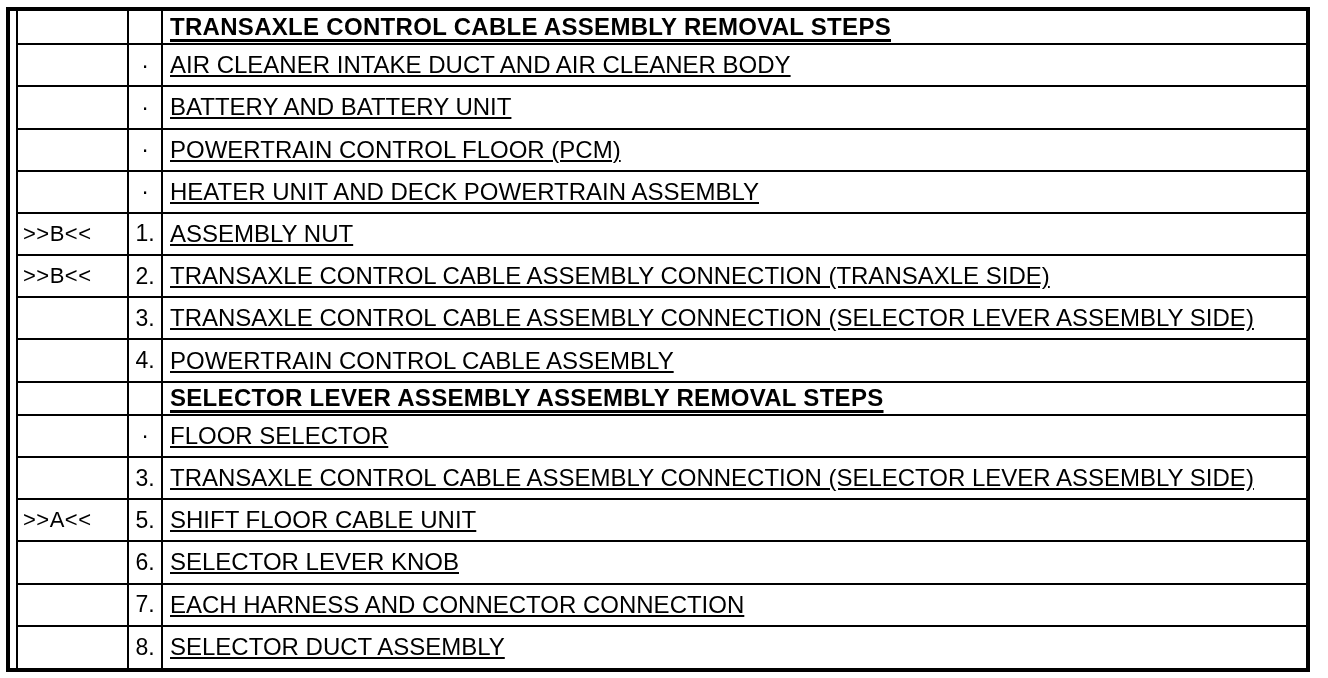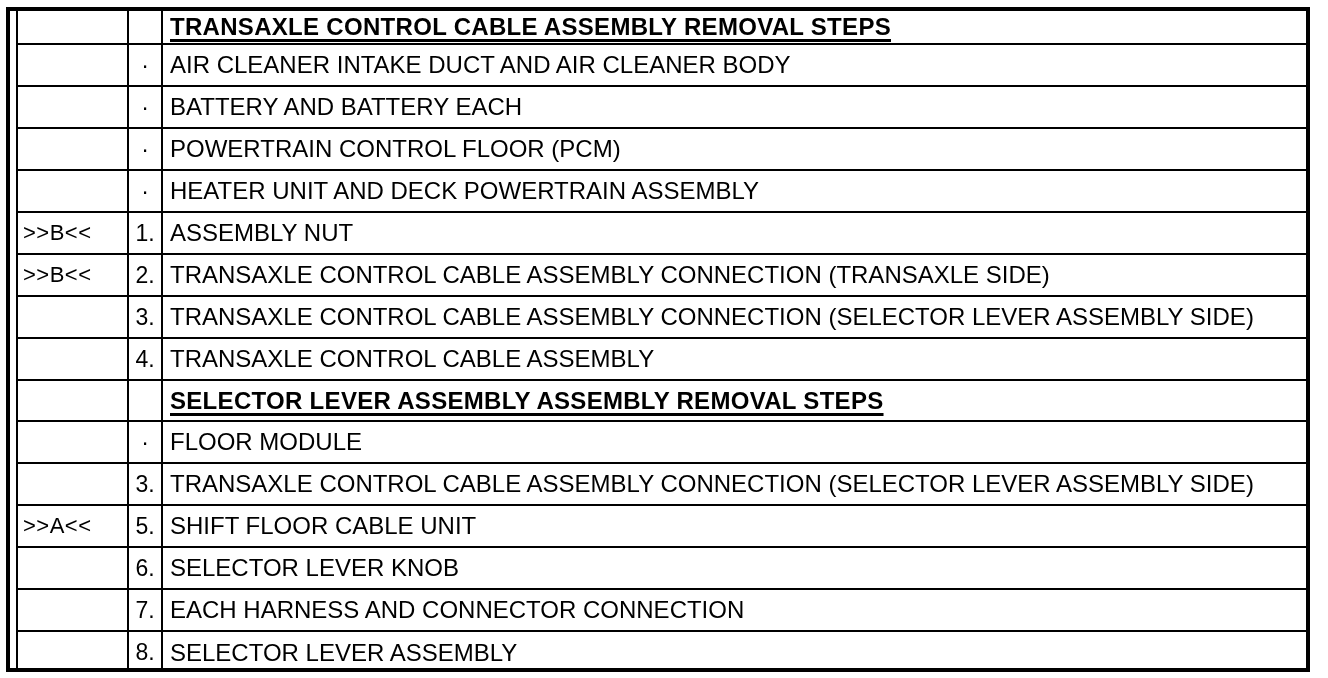--- a/index.html
+++ b/index.html
@@ -40,25 +40,25 @@
     border: 2px solid #000;
     padding: 0;
     overflow: hidden;
     white-space: nowrap;
     vertical-align: middle;
     font-size: 24px;
     line-height: 1;
   }
   tr { height: 42px; }
   tr.section-header-row:nth-child(1)  { height: 33px; }
-  tr.section-header-row:nth-child(10) { height: 41px; }
+  tr.section-header-row:nth-child(10) { height: 33px; }
   tr:first-child td { border-top: none; }
   tr:last-child  td { border-bottom: none; }
   td:first-child { border-left: none; }
-  td:last-child  { border-right: none; }
+  td:last-child  { border-right: none; text-decoration: underline; }
   td.marker-cell {
     padding-left: 5px;
     font-size: 22px;
     letter-spacing: 0.5px;
   }
   td.step-cell {
     text-align: center;
     font-size: 23px;
   }
   td.desc-cell {
@@ -90,21 +90,21 @@
         <td class="desc-cell">TRANSAXLE CONTROL CABLE ASSEMBLY REMOVAL STEPS</td>
       </tr>
       <tr>
         <td class="marker-cell"></td>
         <td class="step-cell">·</td>
         <td class="desc-cell">AIR CLEANER INTAKE DUCT AND AIR CLEANER BODY</td>
       </tr>
       <tr>
         <td class="marker-cell"></td>
         <td class="step-cell">·</td>
-        <td class="desc-cell">BATTERY AND BATTERY EACH</td>
+        <td class="desc-cell">BATTERY AND BATTERY UNIT</td>
       </tr>
       <tr>
         <td class="marker-cell"></td>
         <td class="step-cell">·</td>
         <td class="desc-cell">POWERTRAIN CONTROL FLOOR (PCM)</td>
       </tr>
       <tr>
         <td class="marker-cell"></td>
         <td class="step-cell">·</td>
         <td class="desc-cell">HEATER UNIT AND DECK POWERTRAIN ASSEMBLY</td>
@@ -120,31 +120,31 @@
         <td class="desc-cell">TRANSAXLE CONTROL CABLE ASSEMBLY CONNECTION (TRANSAXLE SIDE)</td>
       </tr>
       <tr>
         <td class="marker-cell"></td>
         <td class="step-cell">3.</td>
         <td class="desc-cell">TRANSAXLE CONTROL CABLE ASSEMBLY CONNECTION (SELECTOR LEVER ASSEMBLY SIDE)</td>
       </tr>
       <tr>
         <td class="marker-cell"></td>
         <td class="step-cell">4.</td>
-        <td class="desc-cell">TRANSAXLE CONTROL CABLE ASSEMBLY</td>
+        <td class="desc-cell">POWERTRAIN CONTROL CABLE ASSEMBLY</td>
       </tr>
       <tr class="section-header-row">
         <td class="marker-cell"></td>
         <td class="step-cell"></td>
         <td class="desc-cell">SELECTOR LEVER ASSEMBLY ASSEMBLY REMOVAL STEPS</td>
       </tr>
       <tr>
         <td class="marker-cell"></td>
         <td class="step-cell">·</td>
-        <td class="desc-cell">FLOOR MODULE</td>
+        <td class="desc-cell">FLOOR SELECTOR</td>
       </tr>
       <tr>
         <td class="marker-cell"></td>
         <td class="step-cell">3.</td>
         <td class="desc-cell">TRANSAXLE CONTROL CABLE ASSEMBLY CONNECTION (SELECTOR LEVER ASSEMBLY SIDE)</td>
       </tr>
       <tr>
         <td class="marker-cell">&gt;&gt;A&lt;&lt;</td>
         <td class="step-cell">5.</td>
         <td class="desc-cell">SHIFT FLOOR CABLE UNIT</td>
@@ -155,17 +155,17 @@
         <td class="desc-cell">SELECTOR LEVER KNOB</td>
       </tr>
       <tr>
         <td class="marker-cell"></td>
         <td class="step-cell">7.</td>
         <td class="desc-cell">EACH HARNESS AND CONNECTOR CONNECTION</td>
       </tr>
       <tr>
         <td class="marker-cell"></td>
         <td class="step-cell">8.</td>
-        <td class="desc-cell">SELECTOR LEVER ASSEMBLY</td>
+        <td class="desc-cell">SELECTOR DUCT ASSEMBLY</td>
       </tr>
     </tbody>
   </table>
 </div>
 
 </body></html>

